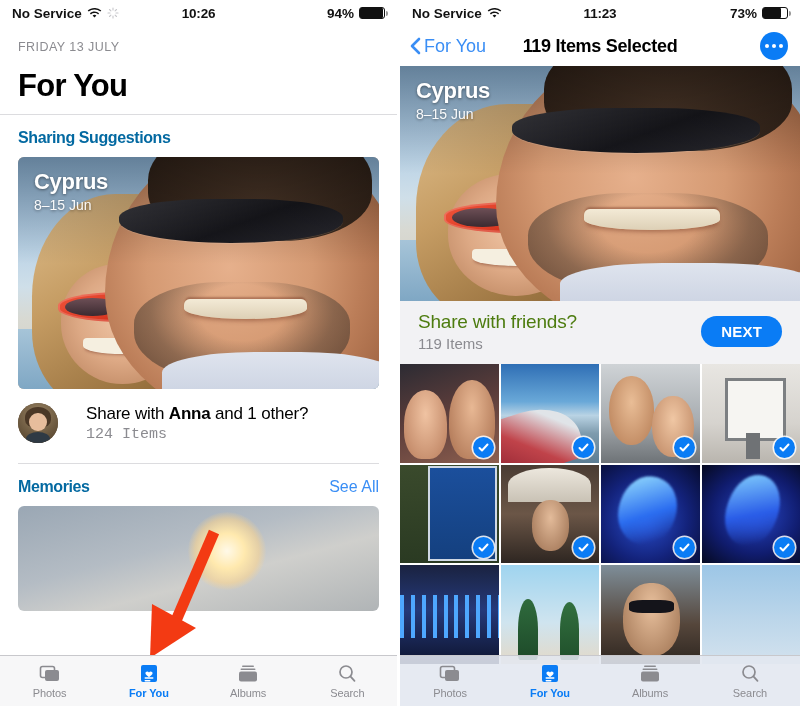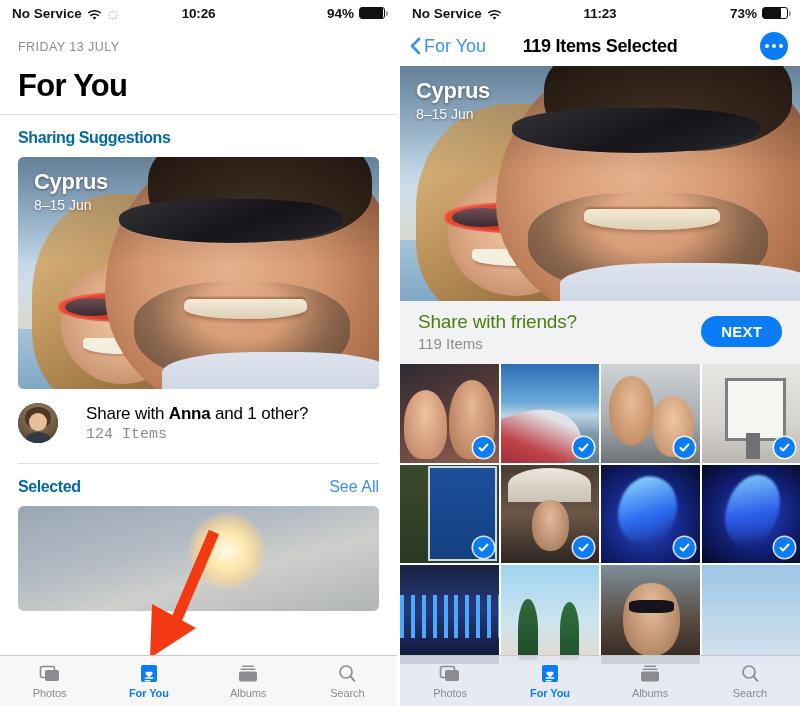--- a/index.html
+++ b/index.html
@@ -16,21 +16,21 @@
   .phone-left  { width: 400px; border-right: 3px solid #ffffff; }
   .phone-right { width: 400px; }
 
   
   .statusbar {
     height: 26px; display: flex; align-items: center;
     padding: 0 12px; background: #fff;
     font-size: 13.5px; font-weight: bold; color: #111;
     position: relative;
   }
-  .sb-left { display: flex; align-items: flex-end; gap: 5px; }
+  .sb-left { display: flex; align-items: center; gap: 5px; }
   .sb-center {
     position: absolute; left: 0; right: 0; text-align: center;
     font-size: 13.5px; font-weight: bold; letter-spacing: -0.2px;
     pointer-events: none;
   }
   .sb-right {
     margin-left: auto; display: flex; align-items: center; gap: 5px;
     position: relative; z-index: 2;
   }
   .wifi-icon { display: block; }
@@ -339,21 +339,21 @@
       </div>
       <div class="share-txt">
         <div class="l1">Share with <b>Anna</b> and 1 other?</div>
         <div class="l2">124 Items</div>
       </div>
     </div>
 
     <div class="divider"></div>
 
     <div class="section-head">
-      <div class="section-title">Selected</div>
+      <div class="section-title">Memories</div>
       <div class="see-all">See All</div>
     </div>
 
     <div class="mem-card">
       <div class="mem-sky"></div>
       <div class="mem-sun"></div>
     </div>
 
     <svg class="arrow-svg" viewBox="0 0 400 706">
       <line x1="214" y1="532" x2="172" y2="630" stroke="#f33a13" stroke-width="11" stroke-linecap="butt"></line>

